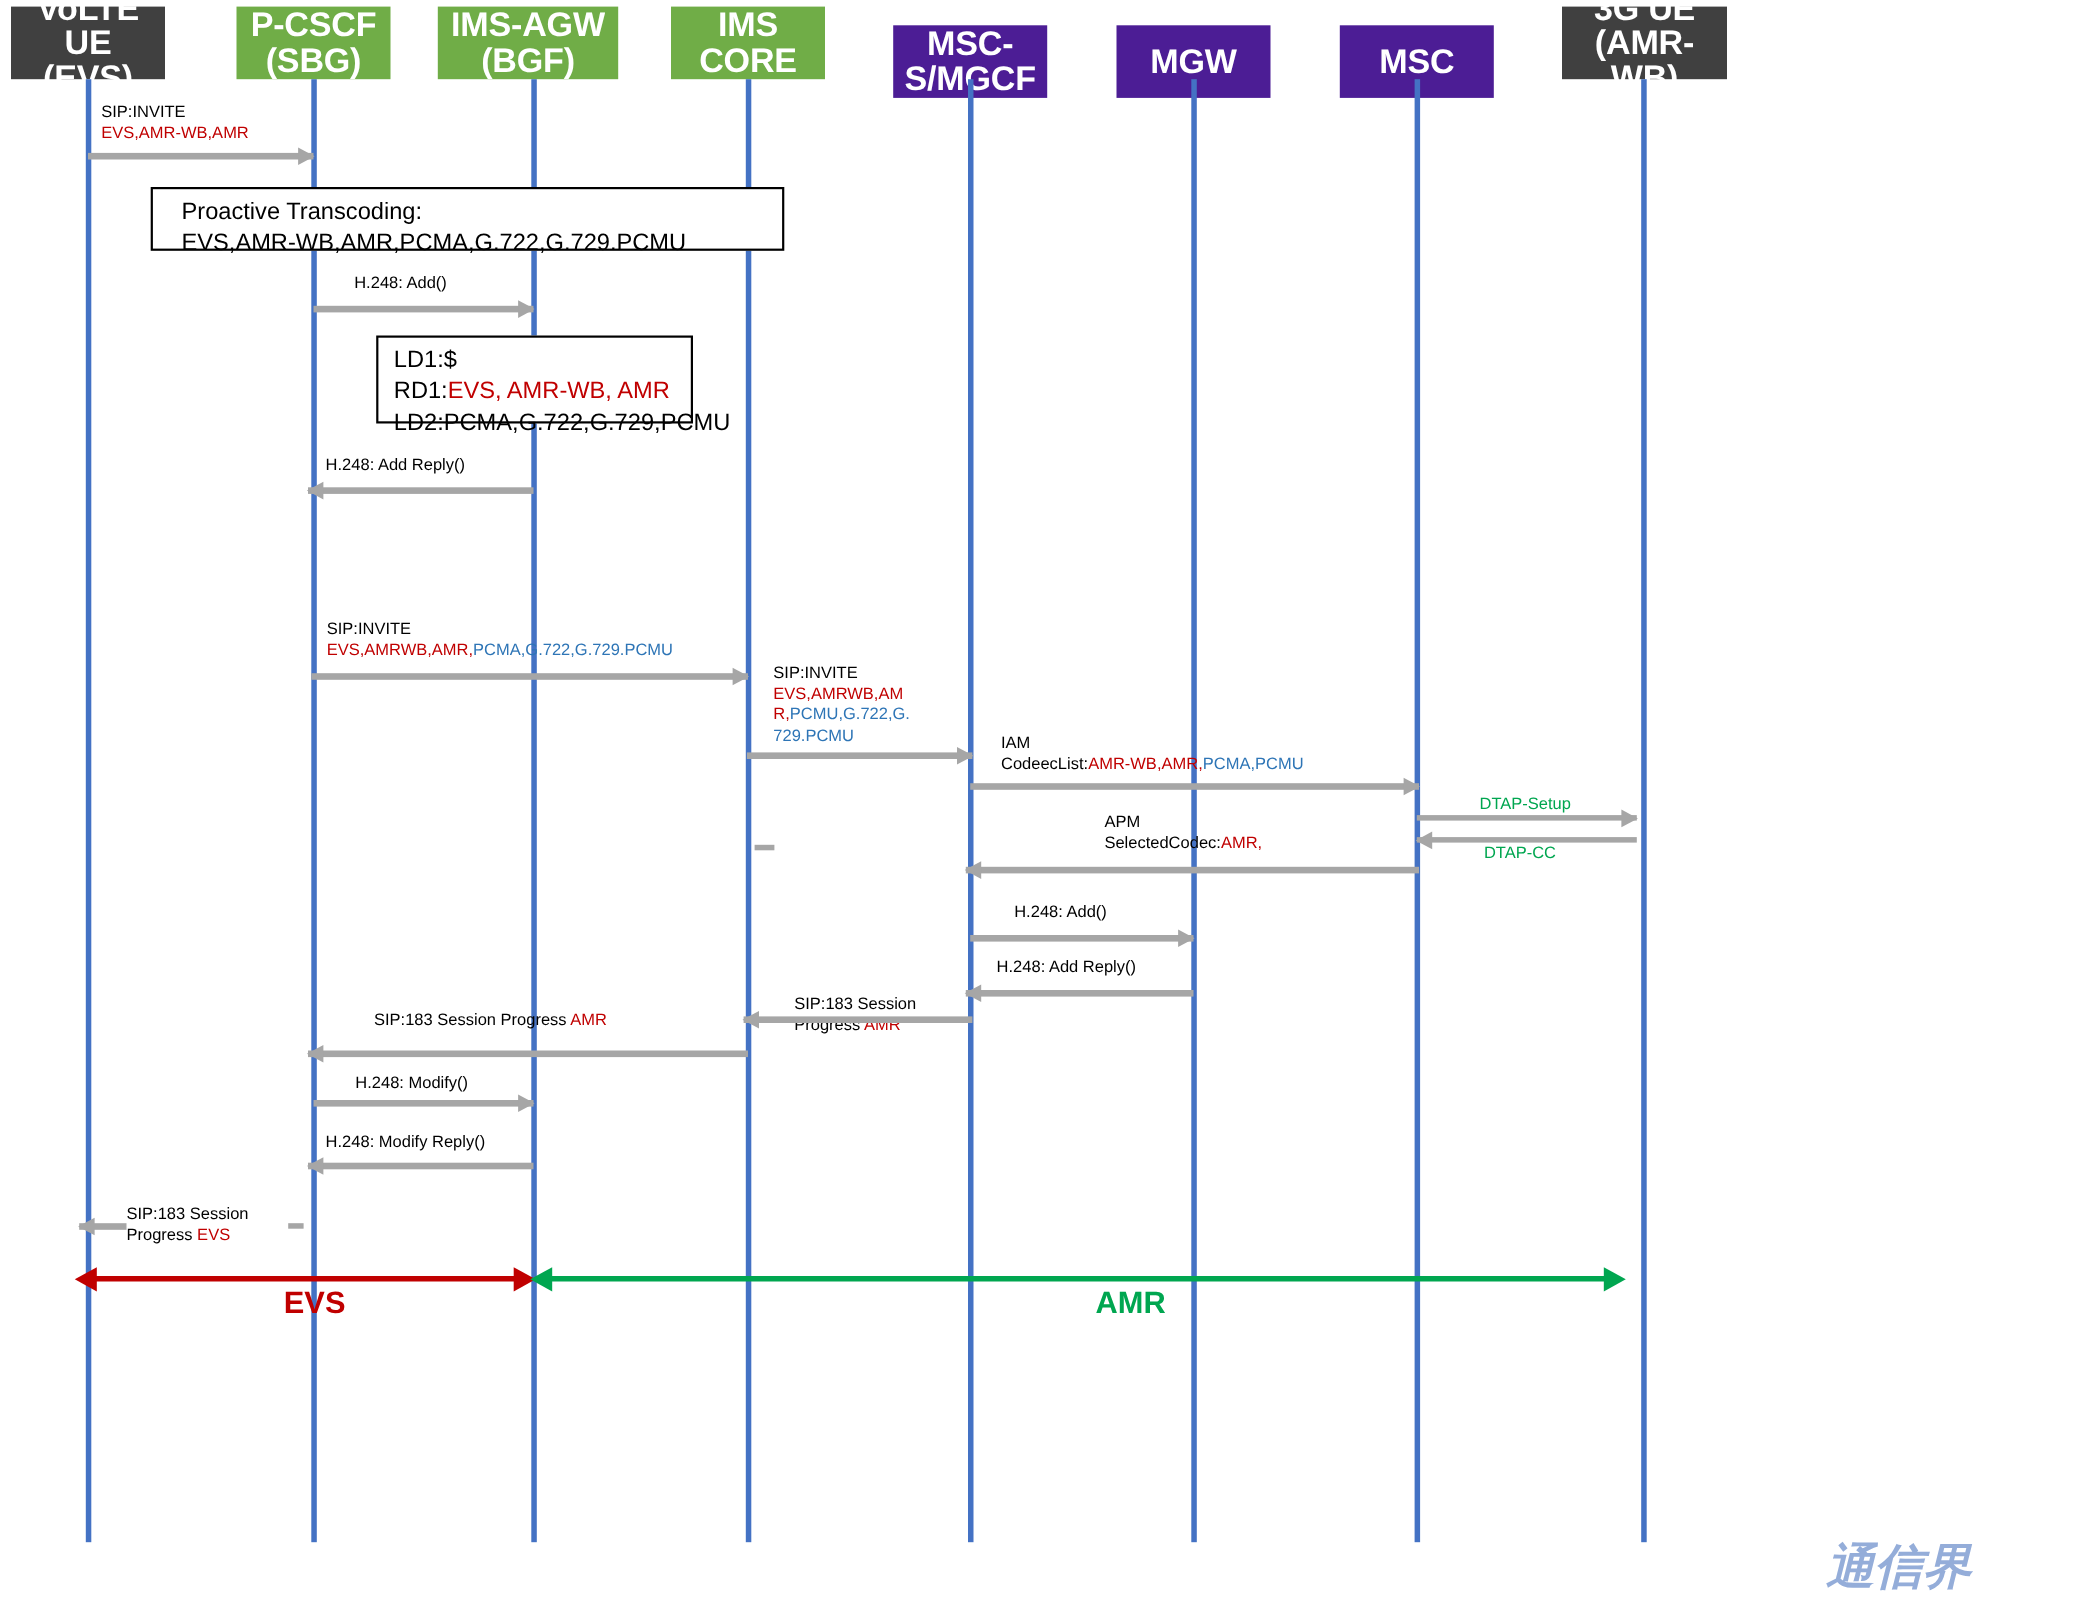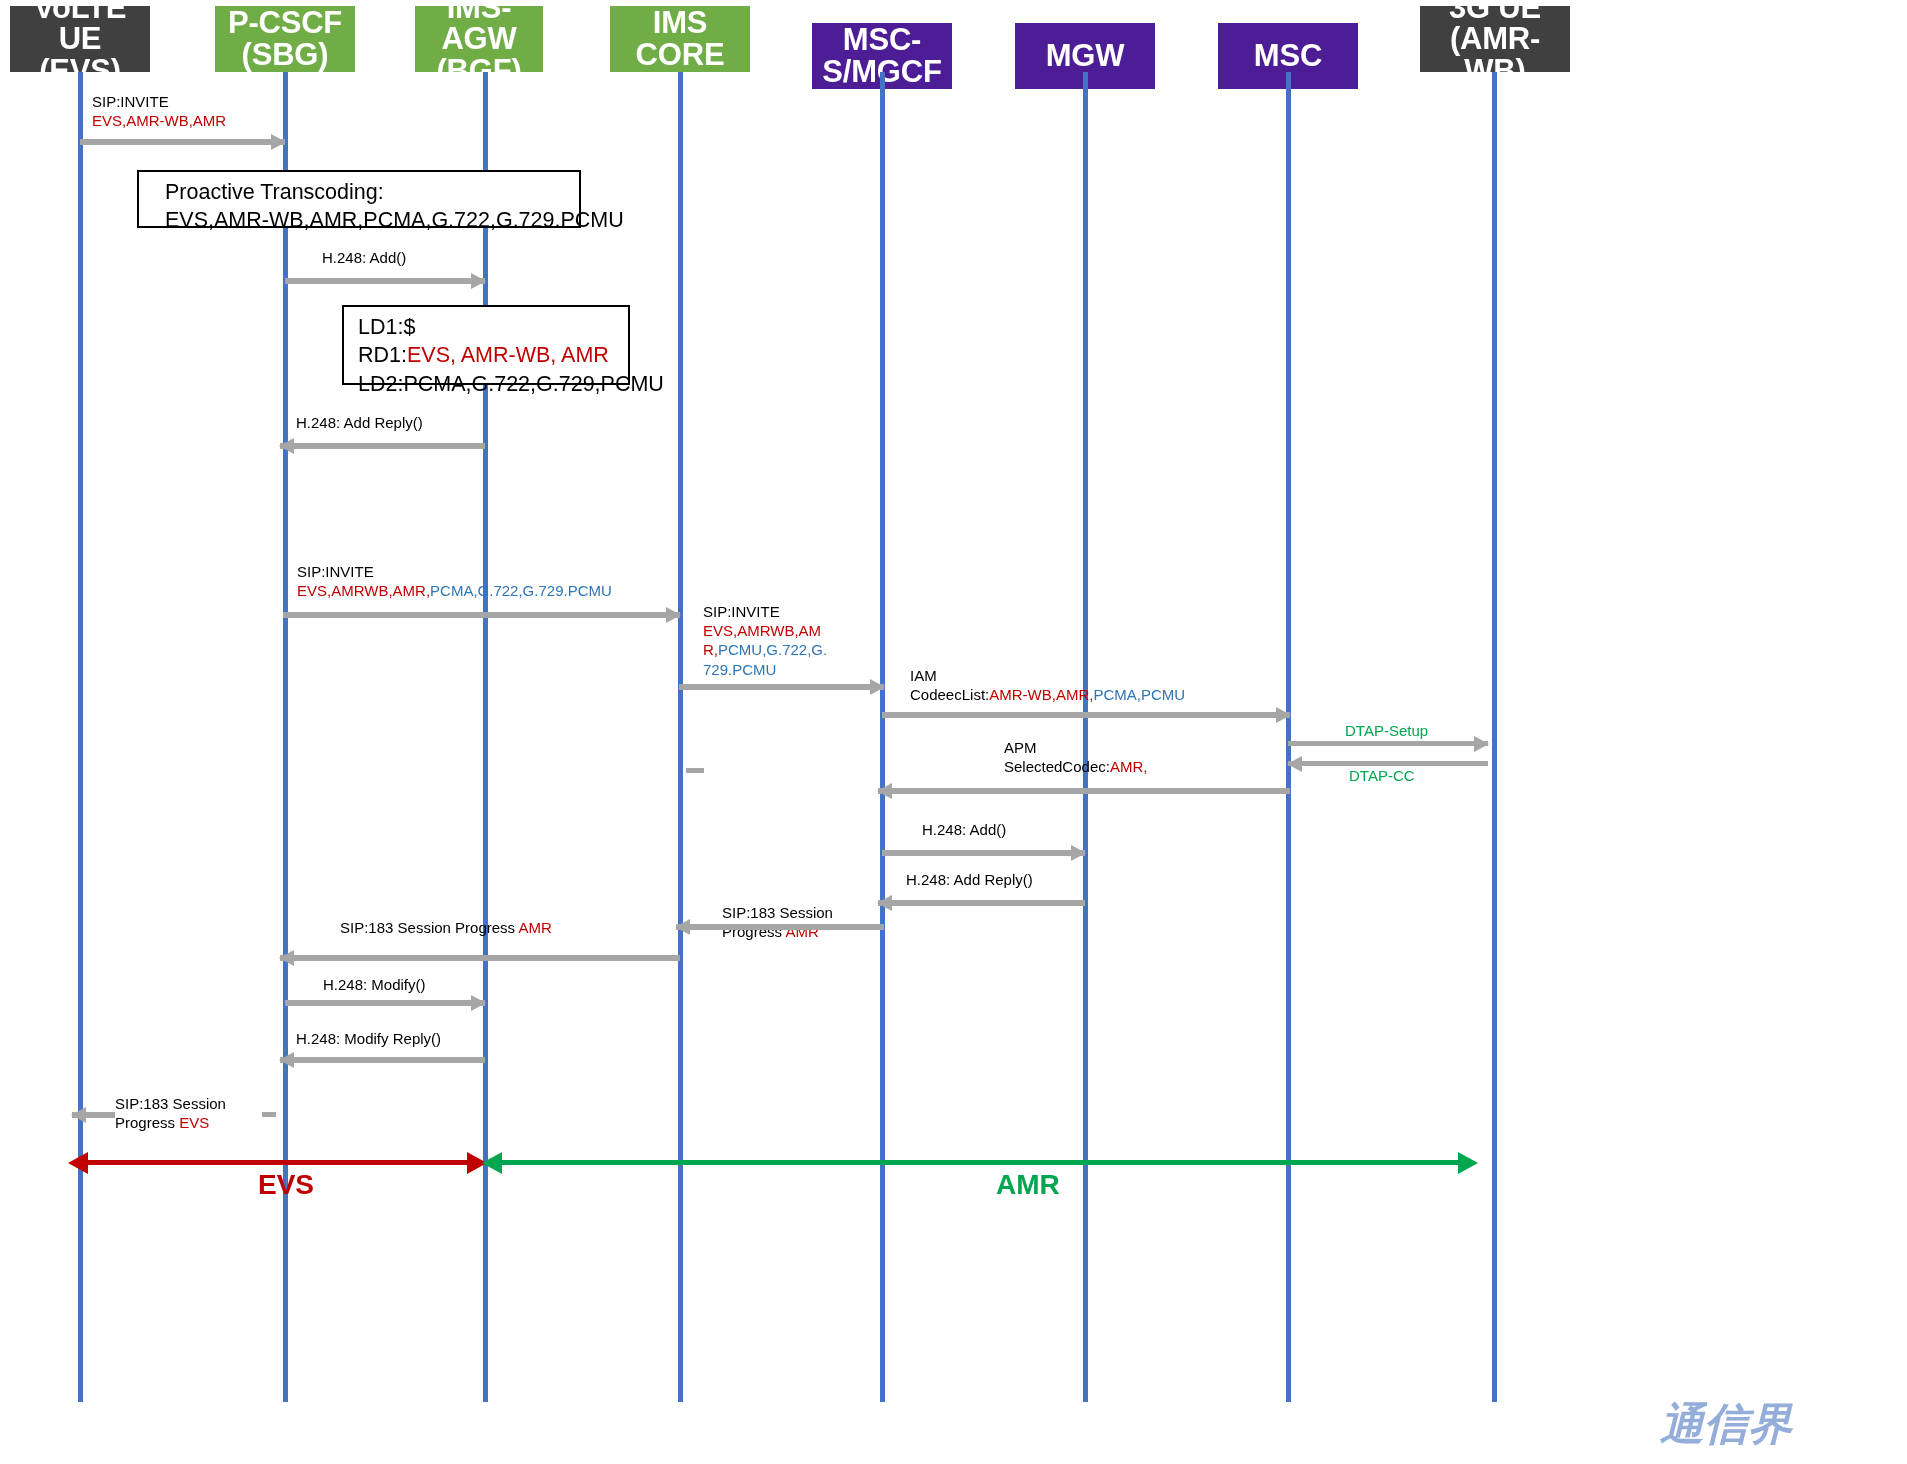--- a/index.html
+++ b/index.html
@@ -69,21 +69,21 @@
         <span>VoLTE UE</span>
         <span>(EVS)</span>
       </div>
   </div>
   <div class="lane-head green" style="left:215px;  top:6px;  width:140px; height:66px;">
     <div>
         <span>P-CSCF</span>
         <span>(SBG)</span>
       </div>
   </div>
-  <div class="lane-head green" style="left:415px;  top:6px;  width:128px; height:66px;">
+  <div class="lane-head green" style="left:398px;  top:6px;  width:164px; height:66px;">
     <div>
         <span>IMS-AGW</span>
         <span>(BGF)</span>
       </div>
   </div>
   <div class="lane-head green" style="left:610px;  top:6px;  width:140px; height:66px;">
     <div>
         <span>IMS CORE</span>
         <span></span>
       </div>
@@ -121,21 +121,21 @@
   <div class="lifeline" style="left:1083px; top:72px; height:1330px;"></div>
   <div class="lifeline" style="left:1286px; top:72px; height:1330px;"></div>
   <div class="lifeline" style="left:1492px; top:72px; height:1330px;"></div>
 
   <div class="lbl" style="left:92px; top:92px;">
     <div>SIP:INVITE</div>
     <div class="red">EVS,AMR-WB,AMR</div>
   </div>
   <div class="arrow right" style="left:80px; top:139px; width:205px;"></div>
 
-  <div class="note" style="left:137px; top:170px; width:444px; height:58px;padding-left:26px;">
+  <div class="note" style="left:137px; top:170px; width:576px; height:58px;padding-left:26px;">
     <div>Proactive Transcoding:</div>
     <div>EVS,AMR-WB,AMR,PCMA,G.722,G.729.PCMU</div>
   </div>
 
   <div class="lbl" style="left:322px; top:248px;">
     <div>H.248: Add()</div>
   </div>
   <div class="arrow right" style="left:285px; top:278px; width:200px;"></div>
 
   <div class="note" style="left:342px; top:305px; width:288px; height:80px;">

